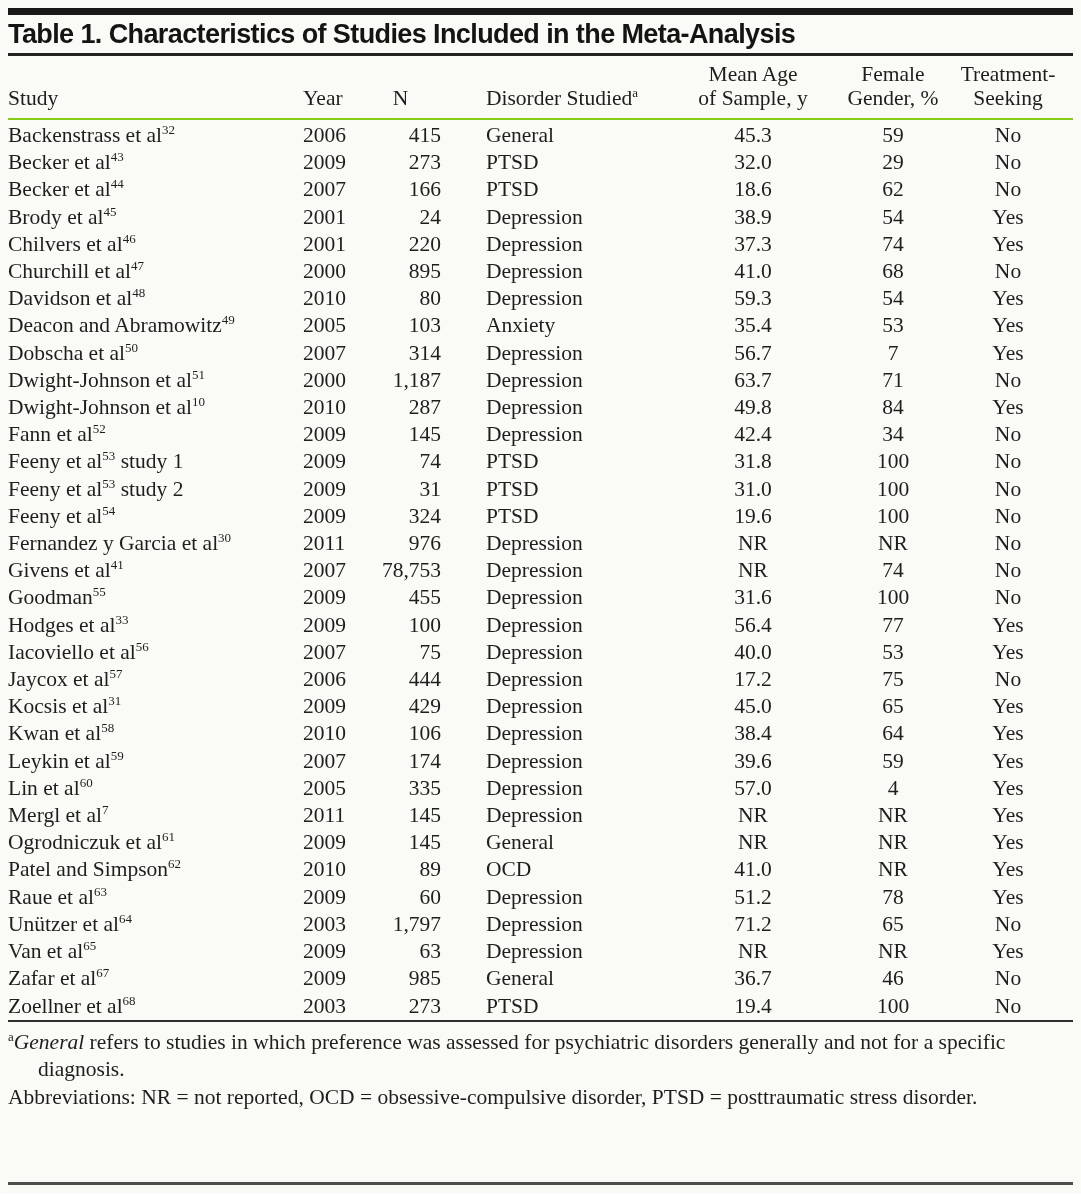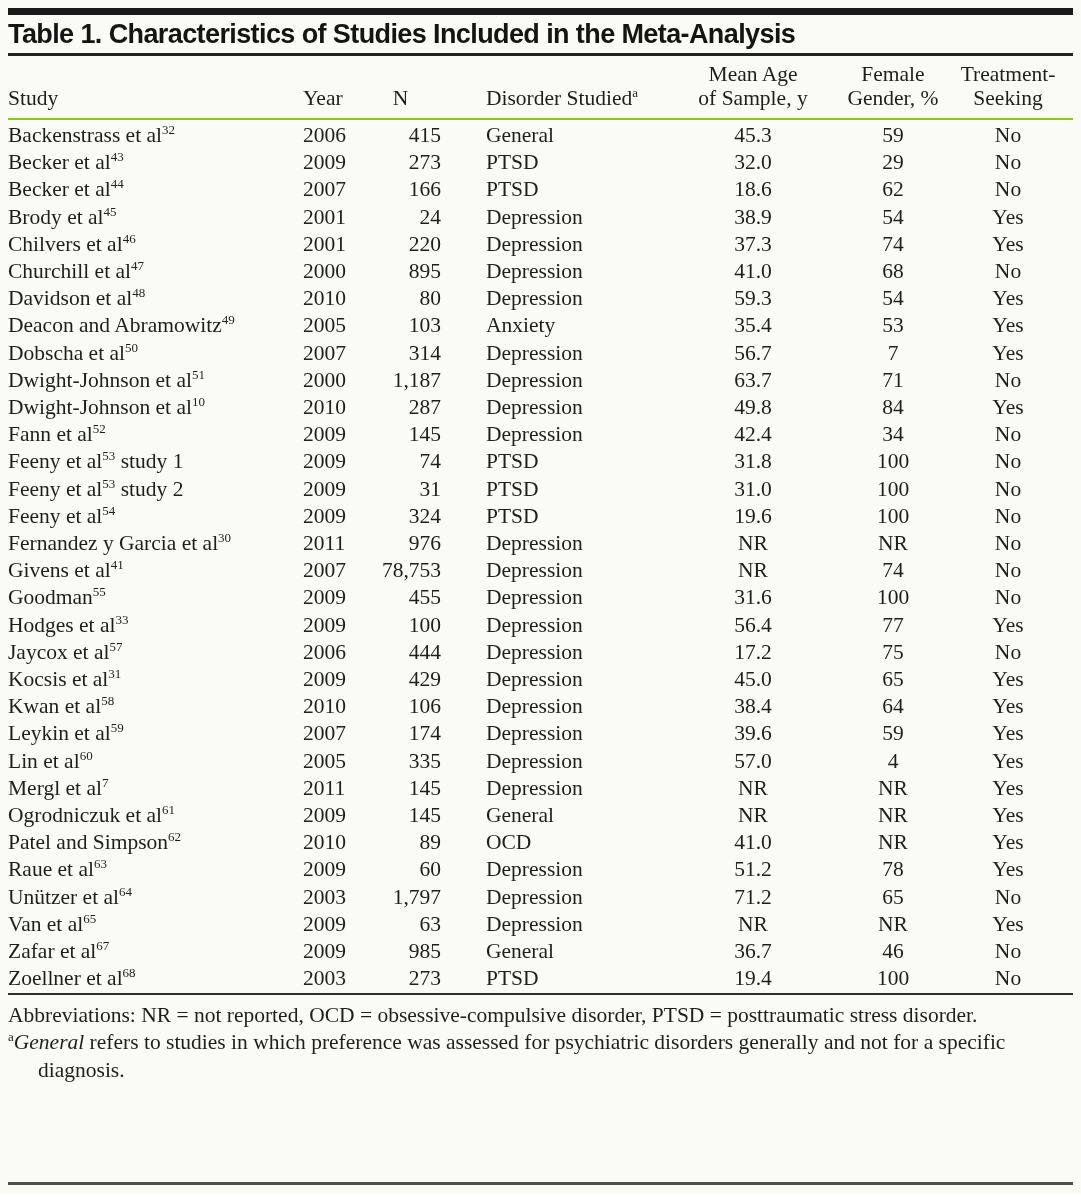--- a/index.html
+++ b/index.html
@@ -284,20 +284,29 @@
         <tr>
           <td class="col-study">Hodges et al<sup>33</sup></td>
           <td class="col-year">2009</td>
           <td class="col-n">100</td>
           <td class="col-disorder">Depression</td>
           <td class="col-age">56.4</td>
           <td class="col-female">77</td>
           <td class="col-seeking">Yes</td>
         </tr>
         <tr>
+          <td class="col-study">Iacoviello et al<sup>56</sup></td>
+          <td class="col-year">2007</td>
+          <td class="col-n">75</td>
+          <td class="col-disorder">Depression</td>
+          <td class="col-age">40.0</td>
+          <td class="col-female">53</td>
+          <td class="col-seeking">Yes</td>
+        </tr>
+        <tr>
           <td class="col-study">Jaycox et al<sup>57</sup></td>
           <td class="col-year">2006</td>
           <td class="col-n">444</td>
           <td class="col-disorder">Depression</td>
           <td class="col-age">17.2</td>
           <td class="col-female">75</td>
           <td class="col-seeking">No</td>
         </tr>
         <tr>
           <td class="col-study">Kocsis et al<sup>31</sup></td>
@@ -404,18 +413,18 @@
           <td class="col-n">273</td>
           <td class="col-disorder">PTSD</td>
           <td class="col-age">19.4</td>
           <td class="col-female">100</td>
           <td class="col-seeking">No</td>
         </tr>
       </tbody>
   </table>
 
   <div class="footnotes">
+    <p class="fn"><sup>a</sup><i>General</i><span> refers to studies in which preference was assessed for psychiatric disorders generally and not for a specific diagnosis.</span></p>
     <p class="fn">Abbreviations: NR = not reported, OCD = obsessive-compulsive disorder, PTSD = posttraumatic stress disorder.</p>
-    <p class="fn"><sup>a</sup><i>General</i><span> refers to studies in which preference was assessed for psychiatric disorders generally and not for a specific diagnosis.</span></p>
   </div>
 
   <div class="rule-bottom"></div>
 </div>
 
 </body></html>

